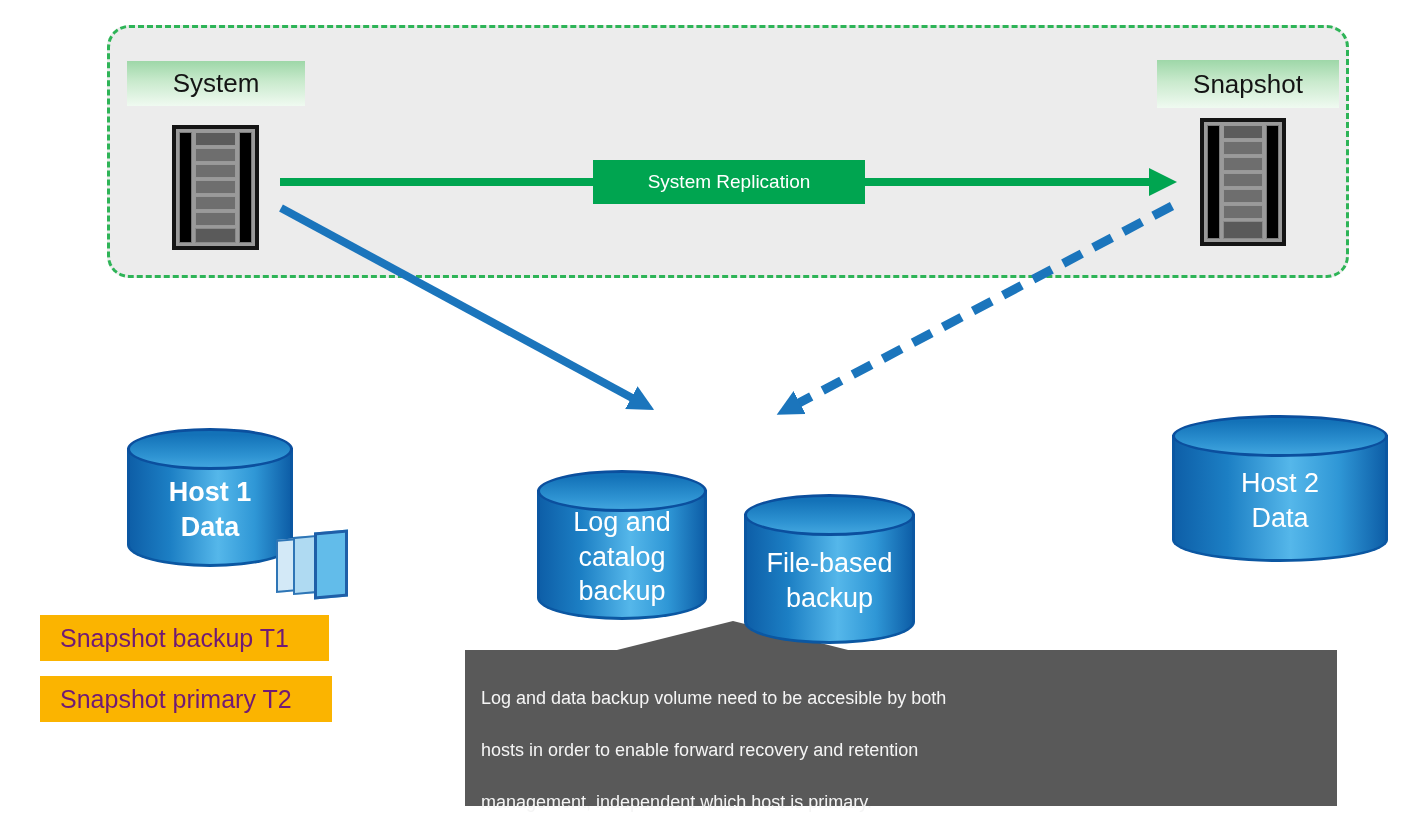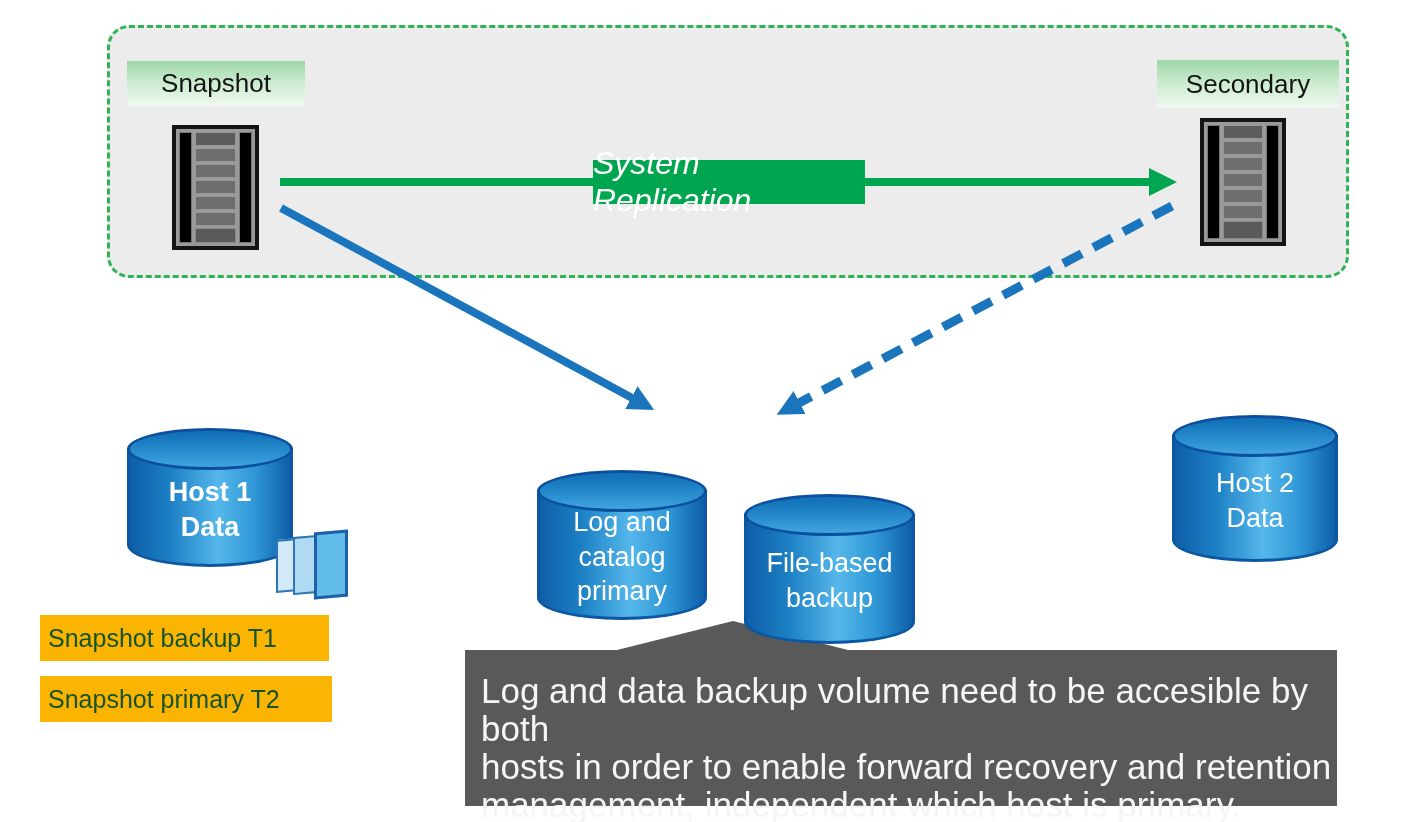--- a/index.html
+++ b/index.html
@@ -31,21 +31,21 @@
   .server .mid  { flex:1; display:flex; flex-direction:column; gap:2px; }
   .server .slat { height:12px; background:#6E6E6E; border:1px solid #989898; }
   .server .slat.dark { background:#5C5C5C; }
   .server .panel { flex:1; background:#5A5A5A; border:1px solid #8A8A8A; }
   .server-primary   { left:172px;  top:125px; width:87px; height:125px; }
   .server-secondary { left:1200px; top:118px; width:86px; height:128px; }
 
   
   .sysrep-box {
     left:593px; top:160px; width:272px; height:44px; background:#00A550;
-    color:#ffffff; font-size:32px; display:flex; align-items:center; justify-content:center;font-style:italic;
+    color:#ffffff; font-size:19px; display:flex; align-items:center; justify-content:center;
   }
 
   
   .cyl { position:absolute; }
   .cyl .body {
     position:absolute; left:0; right:0; top:20px; bottom:0; box-sizing:border-box;
     border:3px solid #0B57A2; border-top:none;
     border-radius:0 0 50% 50% / 0 0 22px 22px;
     background:linear-gradient(90deg,#0E5FA8 0%, #1C7FC4 25%, #55B7EA 55%, #2F97D6 78%, #0E5FA8 100%);
   }
@@ -56,40 +56,40 @@
     z-index:2;
   }
   .cyl .cyl-label {
     position:absolute; left:0; right:0; top:24px; bottom:0; z-index:3;
     display:flex; align-items:center; justify-content:center; text-align:center;
     color:#ffffff; font-size:27px; line-height:1.28; white-space:pre-line;
   }
   .cyl-host1 { left:127px;  top:428px; width:166px; height:139px;font-weight:bold; }
   .cyl-log   { left:537px;  top:470px; width:170px; height:150px; }
   .cyl-file  { left:744px;  top:494px; width:171px; height:150px; }
-  .cyl-host2 { left:1172px; top:415px; width:166px; height:147px; }
+  .cyl-host2 { left:1172px; top:415px; width:180px; height:147px;padding-left:36px; }
 
   
   .page { position:absolute; box-sizing:border-box; transform:skewY(-5deg); }
   .page-1 { left:276px; top:539px; width:22px; height:53px; background:#D3E9F7; border:2px solid #2E75B6; z-index:1; }
   .page-2 { left:293px; top:536px; width:25px; height:58px; background:#AFDAF2; border:2px solid #2E75B6; z-index:2; }
   .page-3 { left:314px; top:531px; width:34px; height:67px; background:#62BCEA; border:3px solid #1F5FA8; z-index:3; }
 
   
   .snap-label {
-    background:#FBB400; color:#14532d; font-size:25px;
-    display:flex; align-items:center; padding-left:8px; box-sizing:border-box;
+    background:#FBB400; color:#701a75; font-size:25px;
+    display:flex; align-items:center; padding-left:20px; box-sizing:border-box;
   }
   .snap-t1 { left:40px; top:615px; width:289px; height:46px; }
   .snap-t2 { left:40px; top:676px; width:292px; height:46px; }
 
   
   .callout-box {
     left:465px; top:650px; width:872px; height:156px; background:#595959;
-    color:#F5F5F5; font-size:35px; line-height:38px; box-sizing:border-box;
+    color:#F5F5F5; font-size:18px; line-height:52px; box-sizing:border-box;
     padding:22px 0 0 16px; white-space:pre-line;
   }
 
   
   .overlay { left:0; top:0; width:1413px; height:822px; pointer-events:none; }
 </style>
 </head>
 <body>
 
 <div class="stage">
@@ -109,24 +109,24 @@
     <line x1="280" y1="182" x2="1152" y2="182" stroke="#00A550" stroke-width="8" marker-end="url(#headGreen)"></line>
 
     <line x1="281" y1="208" x2="634" y2="399" stroke="#1B75BC" stroke-width="8" marker-end="url(#headBlue)"></line>
 
     <line x1="1172" y1="206" x2="797" y2="404" stroke="#1B75BC" stroke-width="9" stroke-dasharray="21 13" marker-end="url(#headBlue)"></line>
 
     <polygon points="609,652 733,621 856,652" fill="#595959"></polygon>
   </svg>
 
   <div class="abs role-label role-primary">
+    <span>System</span>
+  </div>
+  <div class="abs role-label role-secondary">
     <span>Snapshot</span>
-  </div>
-  <div class="abs role-label role-secondary">
-    <span>Secondary</span>
   </div>
 
   <div class="abs server server-primary">
     <div class="rail"></div>
     <div class="mid">
       <div class="slat dark"></div>
       <div class="slat"></div>
       <div class="slat"></div>
       <div class="slat"></div>
       <div class="slat"></div>
@@ -159,21 +159,21 @@
     <div class="top"></div>
     <div class="cyl-label">Host 1
 Data</div>
   </div>
 
   <div class="cyl cyl-log">
     <div class="body"></div>
     <div class="top"></div>
     <div class="cyl-label">Log and
 catalog
-primary</div>
+backup</div>
   </div>
 
   <div class="cyl cyl-file">
     <div class="body"></div>
     <div class="top"></div>
     <div class="cyl-label">File-based
 backup</div>
   </div>
 
   <div class="cyl cyl-host2">

